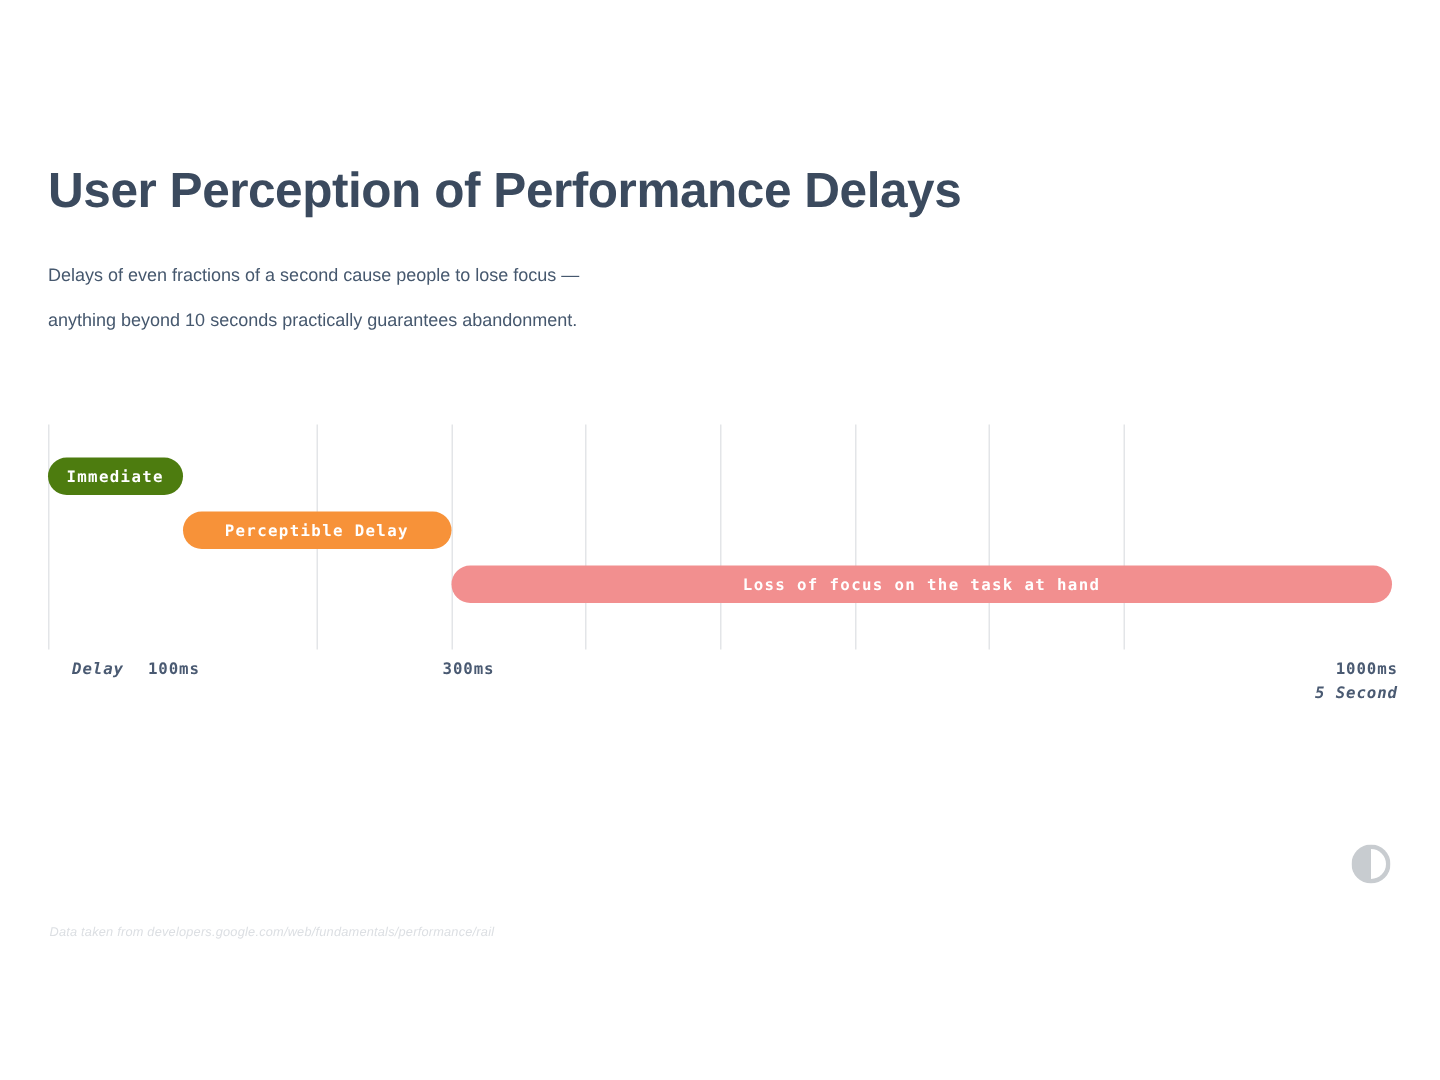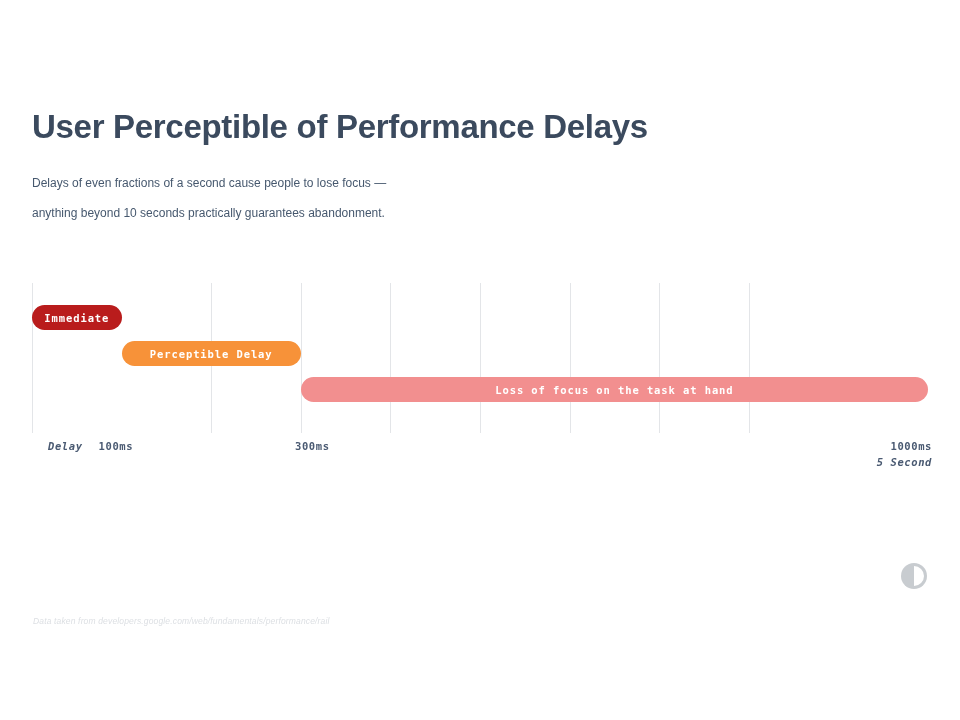--- a/index.html
+++ b/index.html
@@ -136,40 +136,40 @@
     top: 563px;
     width: 26px;
     height: 26px;
   }
 </style>
 </head>
 <body>
 
 <div class="slide">
 
-  <div class="title">User Perceptible of Performance Delays</div>
+  <div class="title">User Perception of Performance Delays</div>
 
   <div class="subtitle">
     <span class="line">Delays of even fractions of a second cause people to lose focus —</span>
     <span class="line">anything beyond 10 seconds practically guarantees abandonment.</span>
   </div>
 
   <div class="chart">
     <div class="gridlines" id="gridlines">
         <div class="gridline" style="left: 0px;"></div>
         <div class="gridline" style="left: 179.2px;"></div>
         <div class="gridline" style="left: 268.8px;"></div>
         <div class="gridline" style="left: 358.4px;"></div>
         <div class="gridline" style="left: 448px;"></div>
         <div class="gridline" style="left: 537.6px;"></div>
         <div class="gridline" style="left: 627.2px;"></div>
         <div class="gridline" style="left: 716.8px;"></div>
       </div>
     <div class="bars" id="bars">
-        <div class="bar" style="left: 0px; width: 89.6px; top: 22px; background: #b91c1c;">
+        <div class="bar" style="left: 0px; width: 89.6px; top: 22px; background: #4d7c0f;">
           <span class="bar-label">Immediate</span>
         </div>
         <div class="bar" style="left: 268.8px; width: 627.2px; top: 94px; background: rgb(242, 143, 143);">
           <span class="bar-label">Loss of focus on the task at hand</span>
         </div>
         <div class="bar" style="left: 89.6px; width: 179.2px; top: 58px; background: rgb(247, 146, 57);">
           <span class="bar-label">Perceptible Delay</span>
         </div>
       </div>
   </div>

